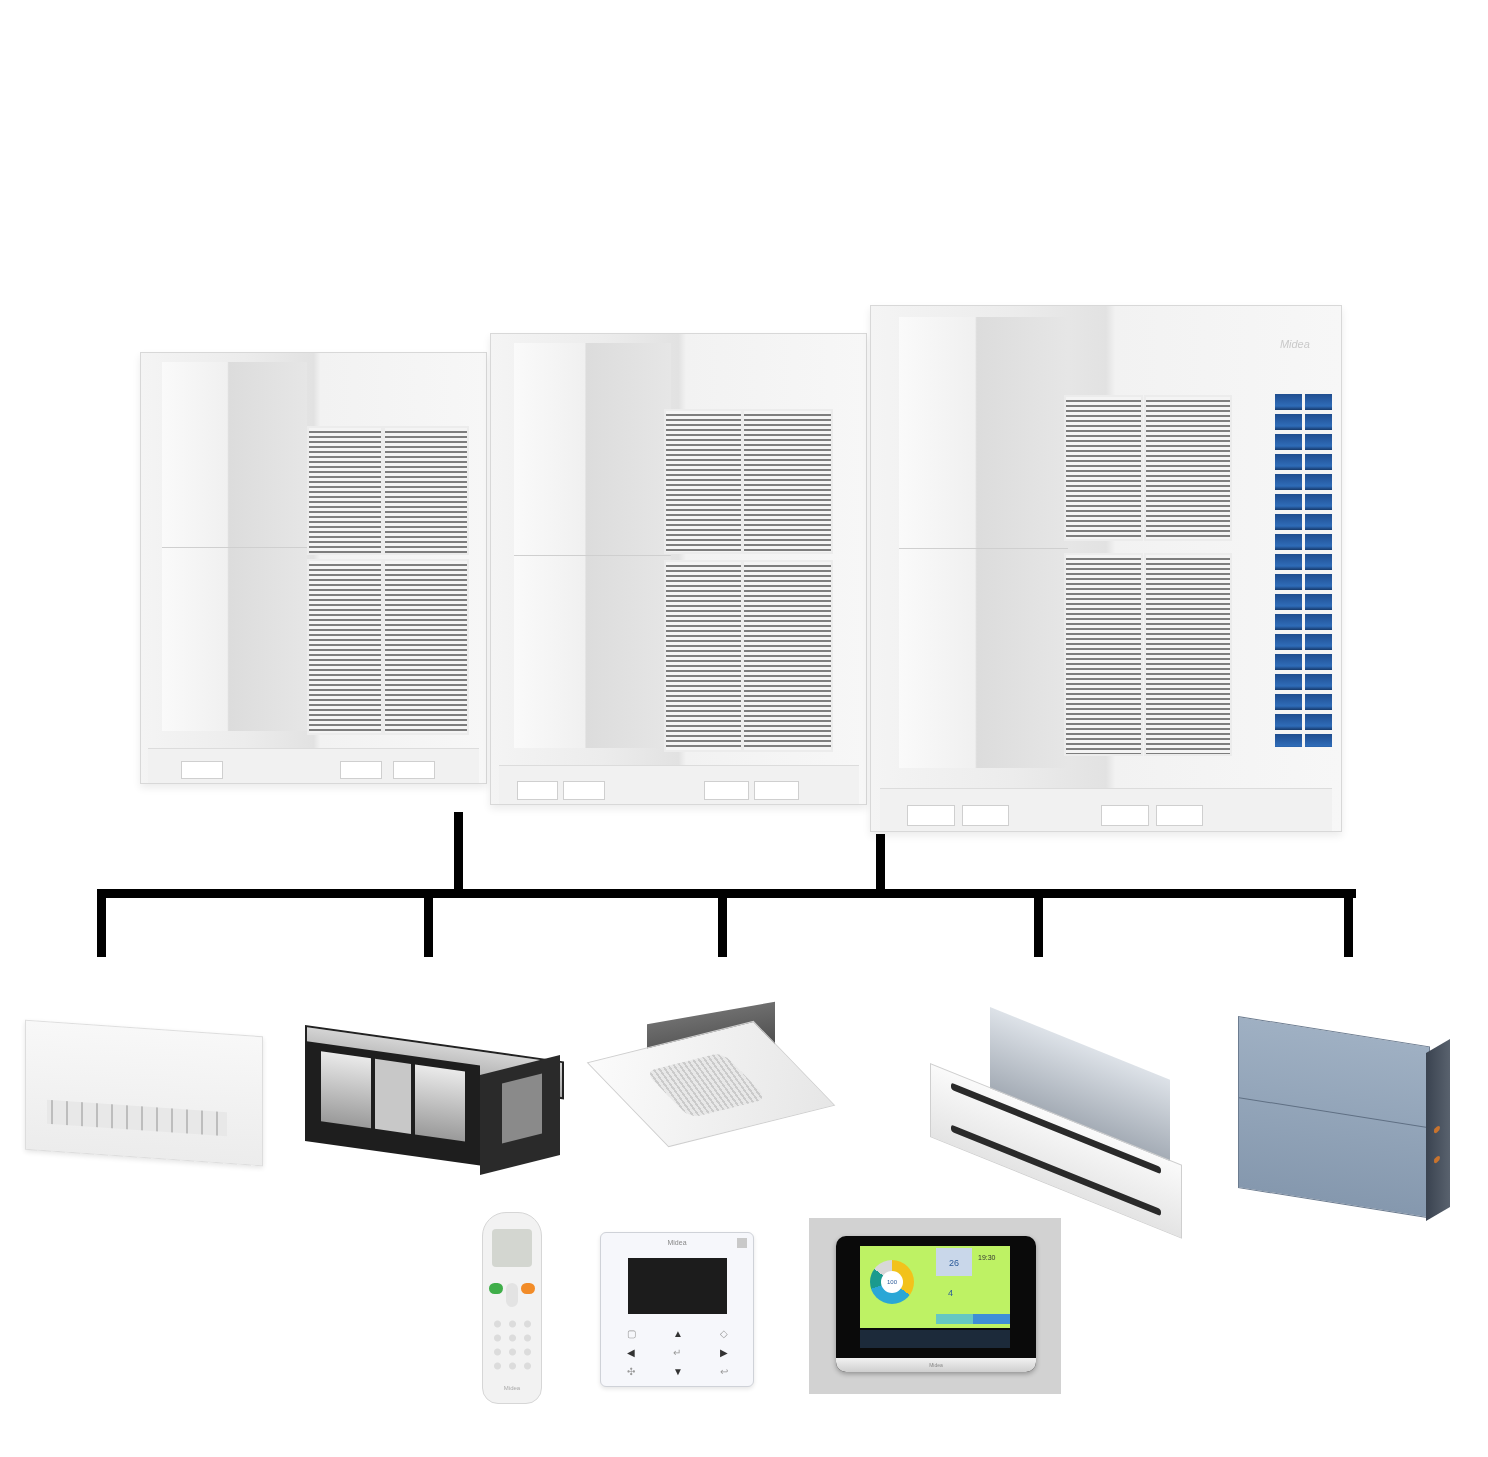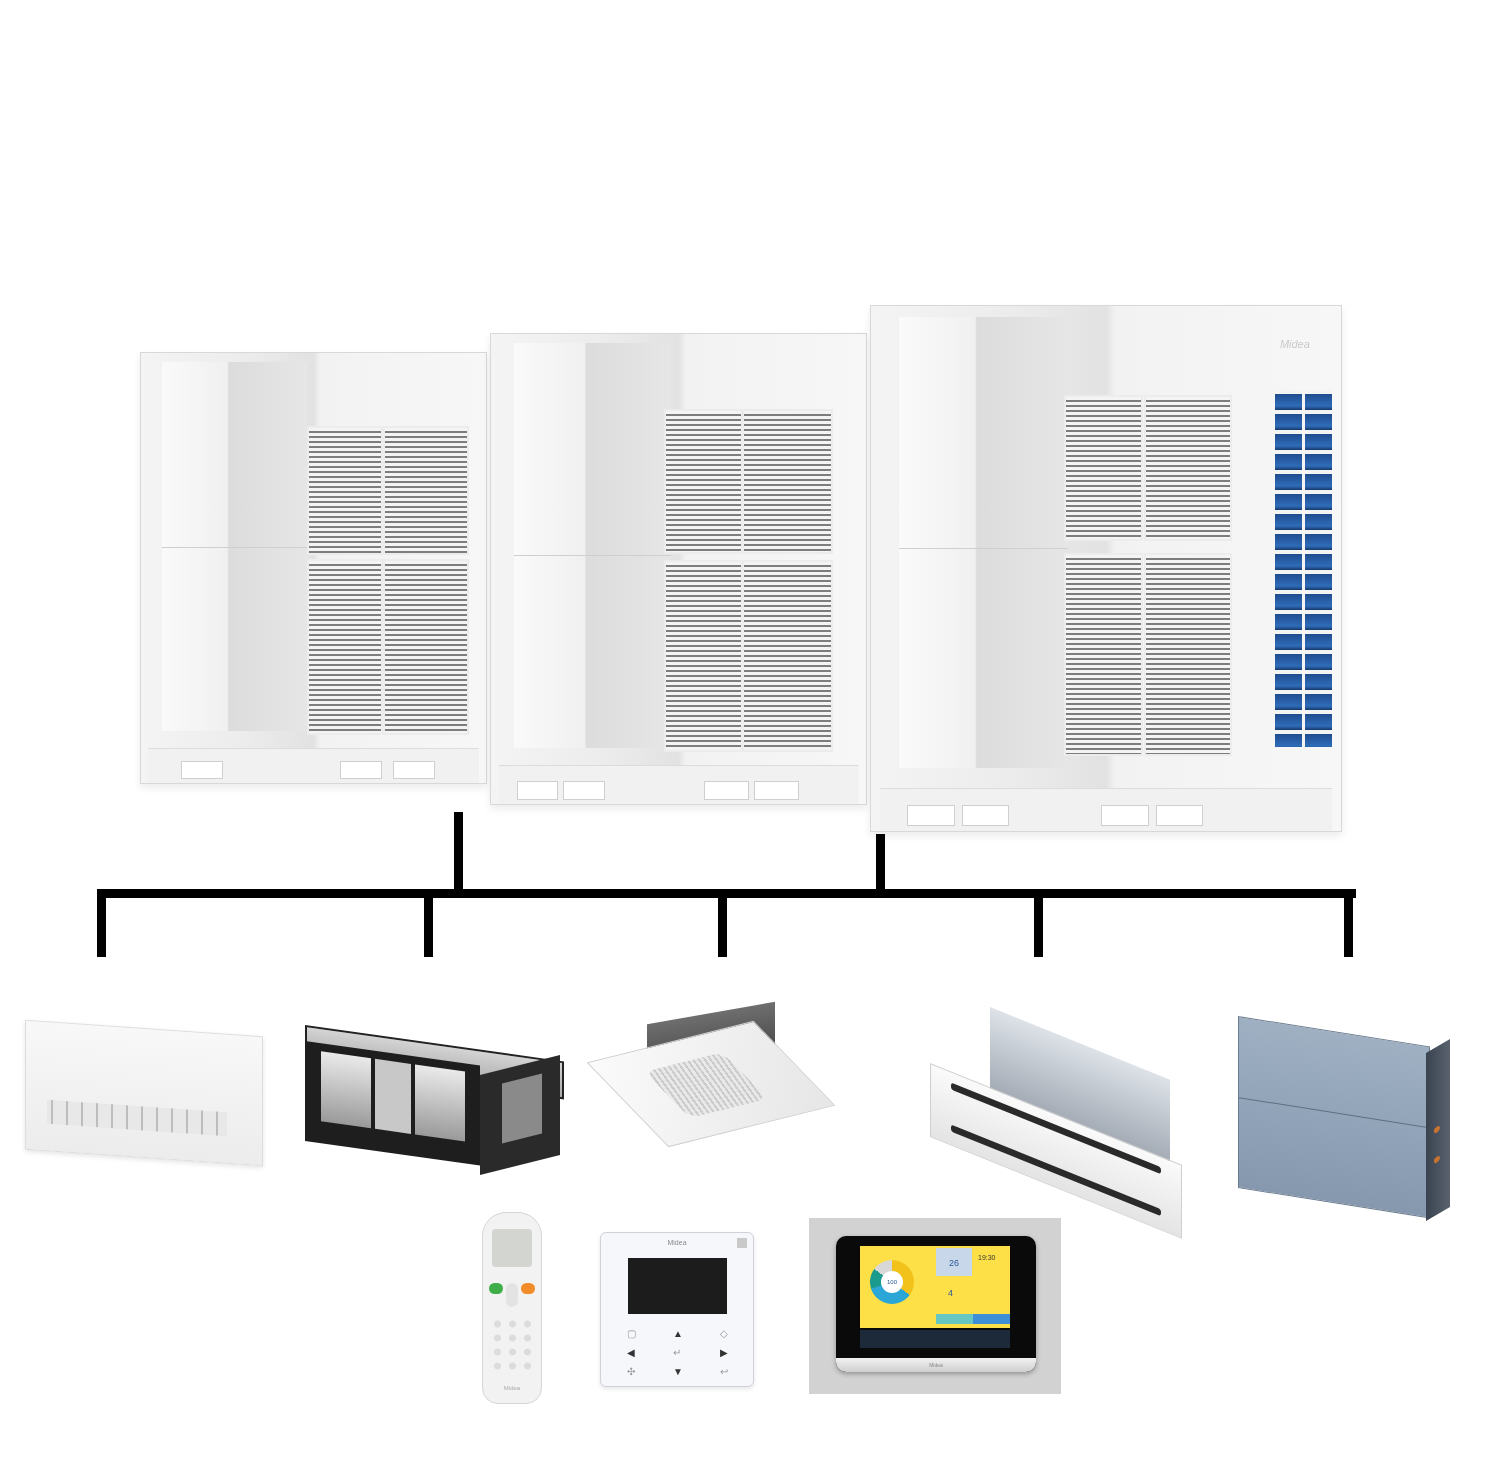--- a/index.html
+++ b/index.html
@@ -140,21 +140,21 @@
   <div style="position:absolute;left:26px;top:114px;font-size:10px;color:#333;">◀</div>
   <div style="position:absolute;left:72px;top:114px;font-size:10px;color:#999;">↵</div>
   <div style="position:absolute;left:119px;top:114px;font-size:10px;color:#333;">▶</div>
   <div style="position:absolute;left:26px;top:133px;font-size:10px;color:#999;">✣</div>
   <div style="position:absolute;left:72px;top:133px;font-size:10px;color:#333;">▼</div>
   <div style="position:absolute;left:119px;top:133px;font-size:10px;color:#999;">↩</div>
 </div>
 
 <div class="ctl" style="left:809px;top:1218px;width:252px;height:176px;background:#d2d2d2;">
   <div style="position:absolute;left:27px;top:18px;width:200px;height:136px;background:#0a0a0a;border-radius:10px;box-shadow:0 2px 5px rgba(0,0,0,.3);">
-    <div style="position:absolute;left:24px;top:10px;width:150px;height:82px;background:#fde047;">
+    <div style="position:absolute;left:24px;top:10px;width:150px;height:82px;background:#bef264;">
       <div style="position:absolute;left:10px;top:14px;width:44px;height:44px;border-radius:50%;background:conic-gradient(#f2c21b 0 35%,#2aa7d6 35% 70%,#1b9a8e 70% 85%,#d8d8d8 85% 100%);">
         <div style="position:absolute;left:11px;top:11px;width:22px;height:22px;border-radius:50%;background:#fff;font-size:6px;line-height:22px;text-align:center;color:#2a5a9a;">100</div>
       </div>
       <div style="position:absolute;left:76px;top:2px;width:36px;height:28px;background:#c9d7ea;text-align:center;font-size:9px;color:#2a5a9a;line-height:30px;">26</div>
       <div style="position:absolute;left:118px;top:8px;font-size:7px;color:#333;">19:30</div>
       <div style="position:absolute;left:88px;top:42px;font-size:9px;color:#2a5a9a;">4</div>
       <div style="position:absolute;left:76px;top:68px;width:74px;height:10px;background:linear-gradient(90deg,#66c7c2 0 50%,#3f8fd6 50% 100%);"></div>
     </div>
     <div style="position:absolute;left:24px;top:94px;width:150px;height:18px;background:#1c2a3a;"></div>
   </div>

